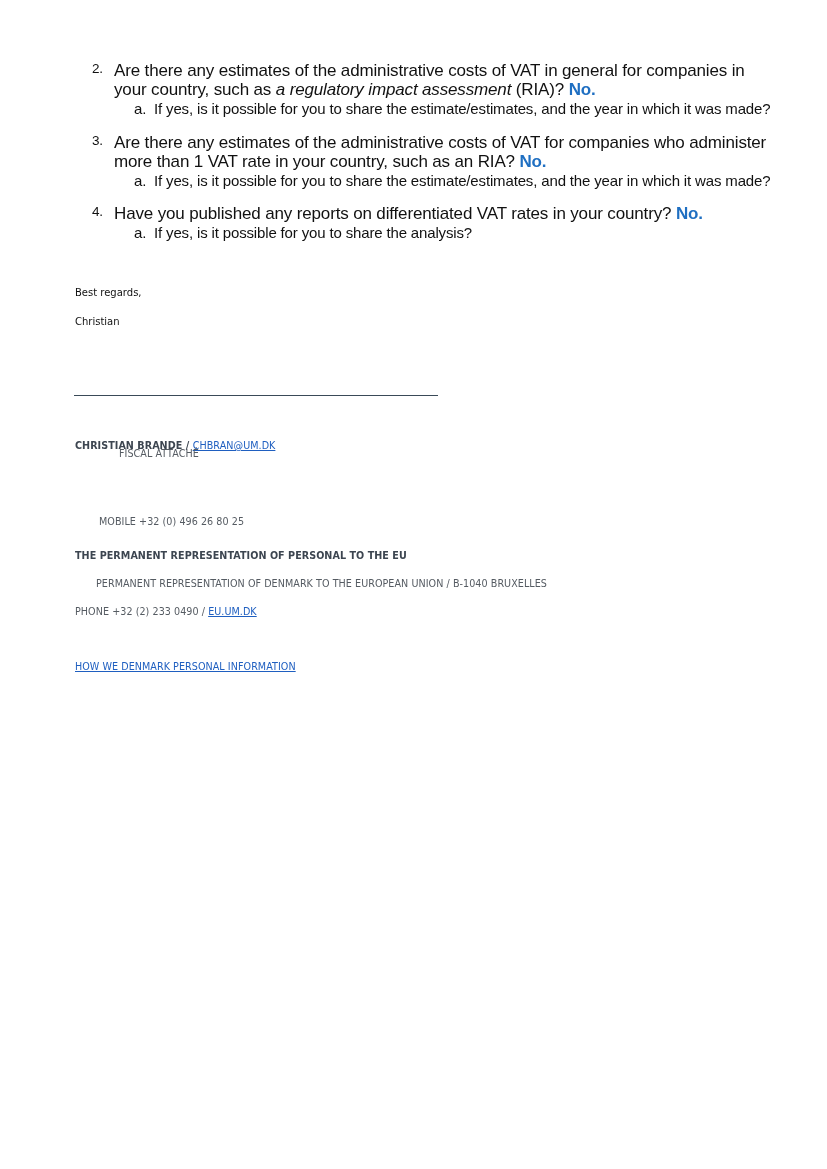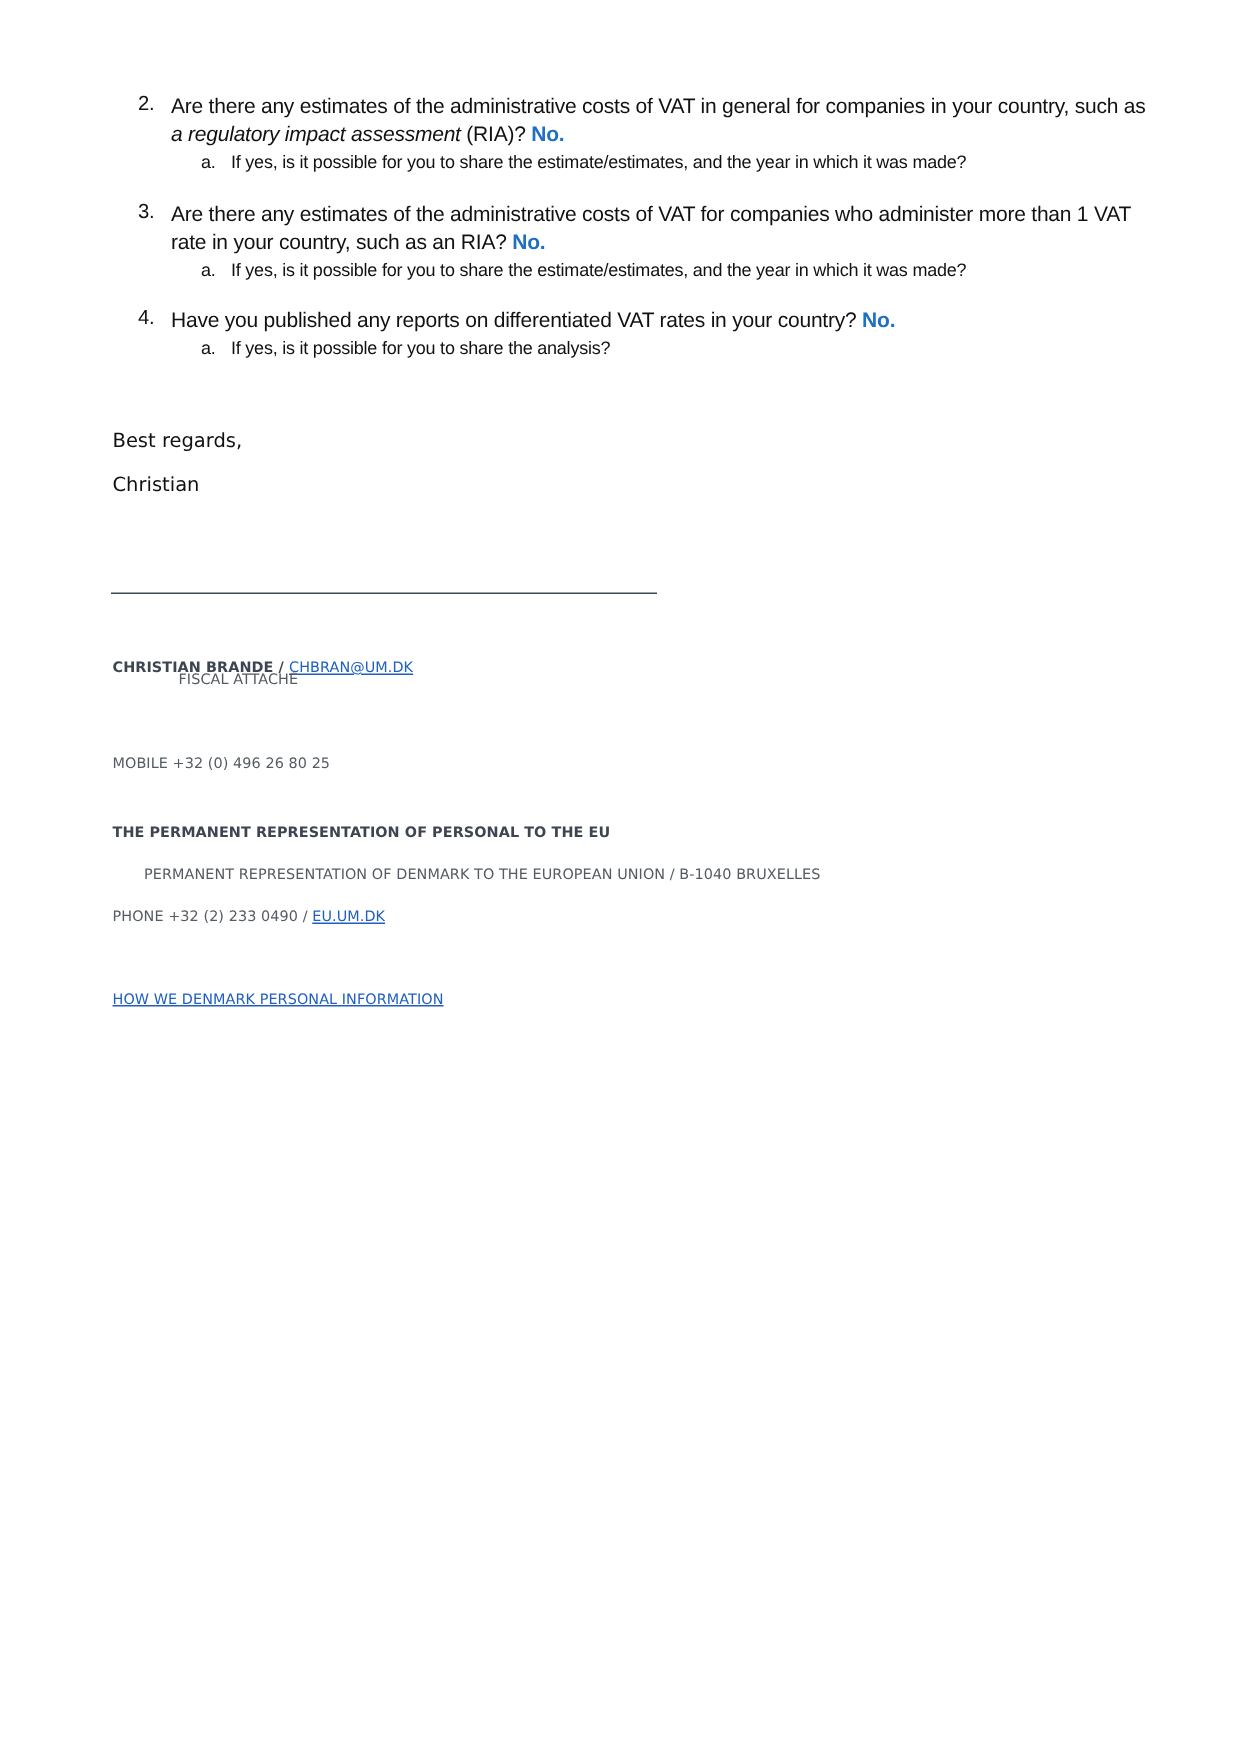--- a/index.html
+++ b/index.html
@@ -34,44 +34,44 @@
       left: 0;
       top: 0;
       font-size: 13.5px;
     }
     .q .text {
       position: absolute;
       left: 22px;
       top: 0;
       width: 660px;
       line-height: 19px;
-      font-size: 14px;
+      font-size: 17px;
     }
     .q .text em { font-style: italic; }
     .answer {
       color: #1f6fc2;
       font-weight: bold;
     }
     .sub {
       position: absolute;
       left: 42px;
-      font-size: 12px;
+      font-size: 15px;
       line-height: 19px;
       white-space: nowrap;
     }
     .sub .letter {
       display: inline-block;
       width: 20px;
     }
 
     .closing {
       position: absolute;
       left: 75px;
       font-family: "DejaVu Sans", sans-serif;
-      font-size: 13px;
+      font-size: 10px;
       color: #111;
     }
 
     .sig-line {
       position: absolute;
       left: 74px;
       top: 395px;
       width: 364px;
       height: 0;
       border-top: 1.4px solid #3a4a58;
@@ -134,21 +134,21 @@
 
 <div class="closing" style="top:287px;">Best regards,</div>
 <div class="closing" style="top:316px;">Christian</div>
 
 <div class="sig-line"></div>
 
 <div class="sig" style="top:440px;">
   <span class="bold">CHRISTIAN BRANDE</span><span class="bold"> / </span><a>CHBRAN@UM.DK</a>
 </div>
 <div class="sig" style="top:448px;margin-left:44px;">FISCAL ATTACHÉ</div>
-<div class="sig" style="top:504px;">MOBILE +32 (0) 496 26 80 25</div>
+<div class="sig" style="top:516px;margin-left:24px;">MOBILE +32 (0) 496 26 80 25</div>
 
 <div class="sig" style="top:550px;">
   <span class="bold">THE PERMANENT REPRESENTATION OF PERSONAL TO THE EU</span>
 </div>
 <div class="sig" style="top:578px;margin-left:21px;">PERMANENT REPRESENTATION OF DENMARK TO THE EUROPEAN UNION / B-1040 BRUXELLES</div>
 <div class="sig" style="top:606px;">
   <span>PHONE +32 (2) 233 0490</span><span> / </span><a>EU.UM.DK</a>
 </div>
 
 <div class="sig" style="top:661px;">

